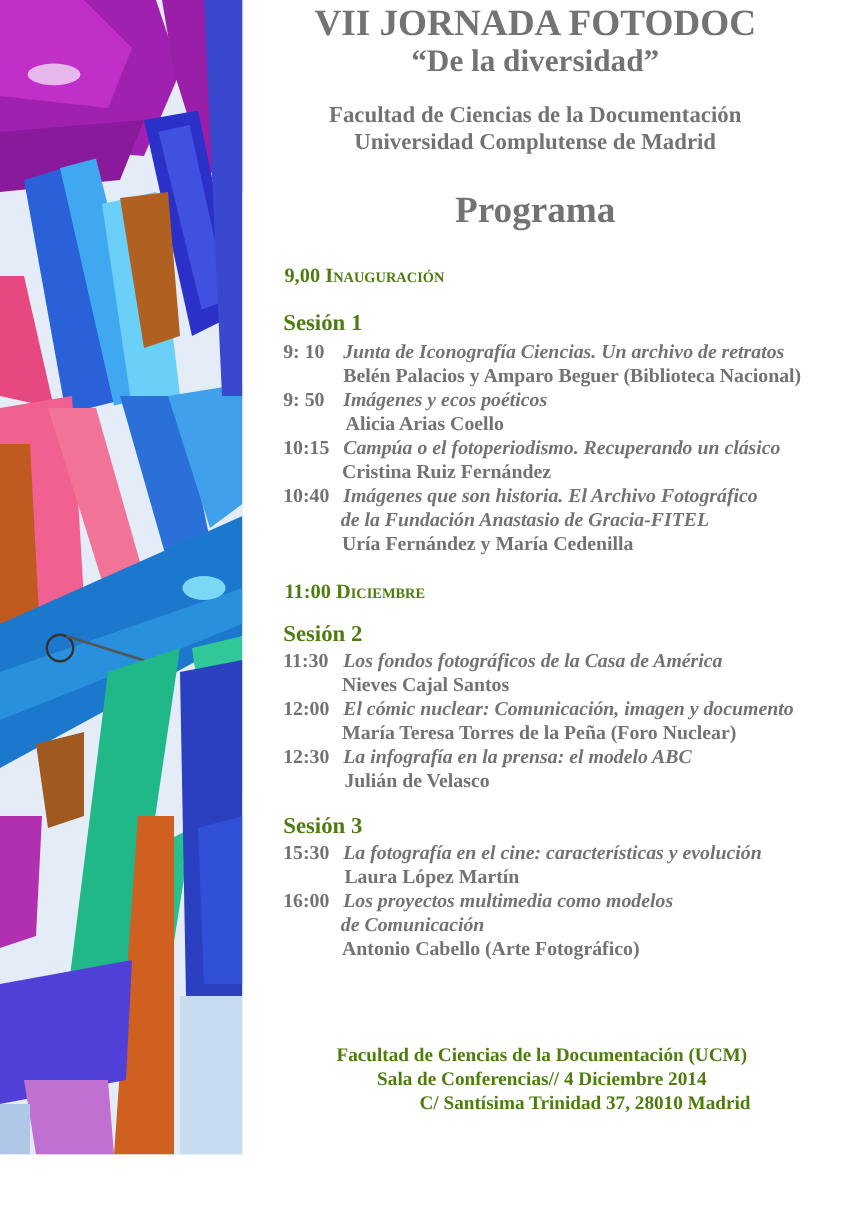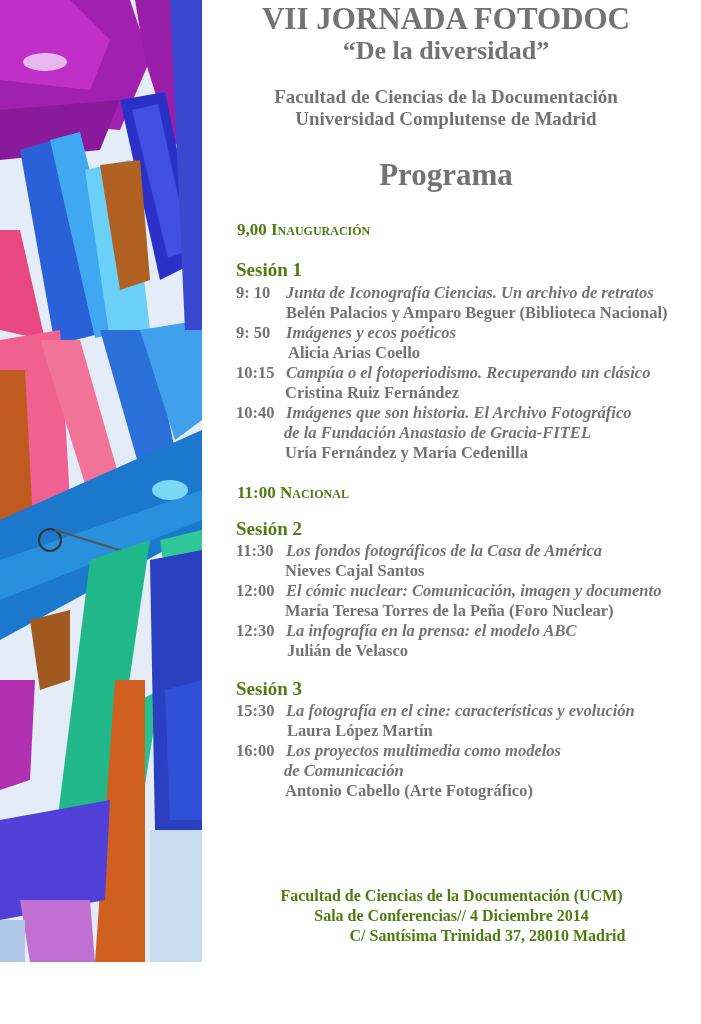--- a/index.html
+++ b/index.html
@@ -13,21 +13,21 @@
   .red { color:#4d7c0f; }
   .t1 { top:2px; font-size:31px; line-height:34px; }
   .t2 { top:36px; font-size:26px; line-height:30px; }
   .t3 { top:86px; font-size:19px; line-height:22px; }
   .t4 { top:108px; font-size:19px; line-height:22px; }
   .t5 { top:157px; font-size:31px; line-height:36px; }
   .line { position:absolute; left:34px; font-size:16.5px; line-height:20px; font-weight:bold; white-space:nowrap; }
   .line i { font-weight:bold; }
   .sess { font-size:19px; line-height:22px; }
   .sc { font-variant:small-caps; }
-  .footer { position:absolute; left:0; width:499px; text-align:center; font-weight:bold; font-size:16px; line-height:20px;margin-top:16px; }
+  .footer { position:absolute; left:0; width:499px; text-align:center; font-weight:bold; font-size:16px; line-height:20px; }
 </style>
 </head>
 <body>
 
 <div class="photo">
   <svg width="202" height="962" viewBox="0 0 202 962" xmlns="http://www.w3.org/2000/svg">
     <rect width="202" height="962" fill="#e4ecf7"></rect>
 
     <polygon points="0,0 130,0 150,60 120,130 0,120" fill="#a020b0"></polygon>
     <polygon points="0,0 70,0 110,40 90,90 0,80" fill="#c030c8"></polygon>
@@ -109,21 +109,21 @@
   <div class="line blue" style="top:383px; left:83px;">Cristina Ruiz Fernández</div>
 
   <div class="line blue" style="top:403px;">
     <span style="display:inline-block;width:50px">10:40</span><i>Imágenes que son historia. El Archivo Fotográfico</i>
   </div>
   <div class="line blue" style="top:423px; left:82px;"><i>de la Fundación Anastasio de Gracia-FITEL</i></div>
   <div class="line blue" style="top:443px; left:83px;">Uría Fernández y María Cedenilla</div>
 
   <div class="line red sess" style="top:482px; left:35px; font-size:17px;">
     <span>11:00</span>
-    <span class="sc">Nacional</span>
+    <span class="sc">Diciembre</span>
   </div>
 
   <div class="line red sess" style="top:518px;">Sesión 2</div>
 
   <div class="line blue" style="top:541px;">
     <span style="display:inline-block;width:50px">11:30</span><i>Los fondos fotográficos de la Casa de América</i>
   </div>
   <div class="line blue" style="top:561px; left:83px;">Nieves Cajal Santos</div>
 
   <div class="line blue" style="top:581px;">

